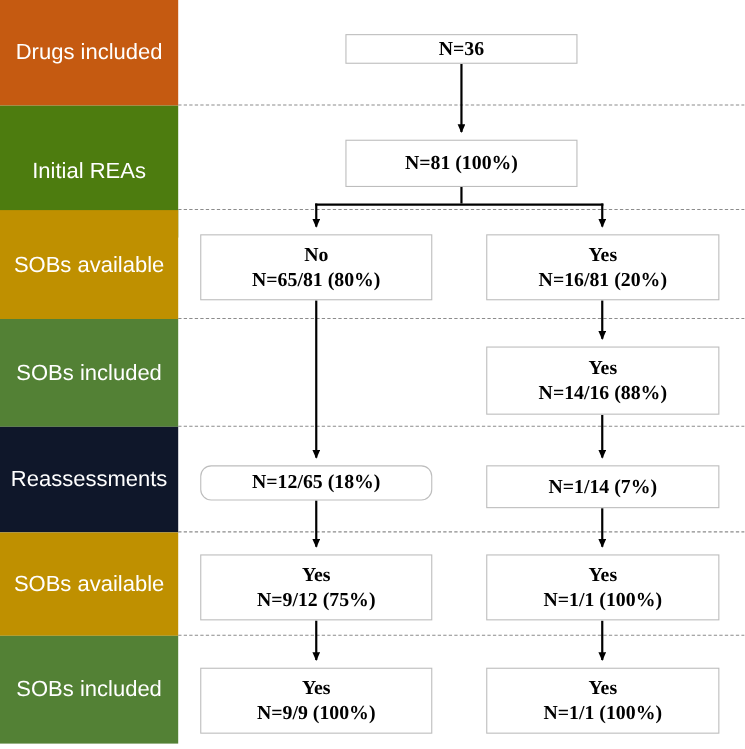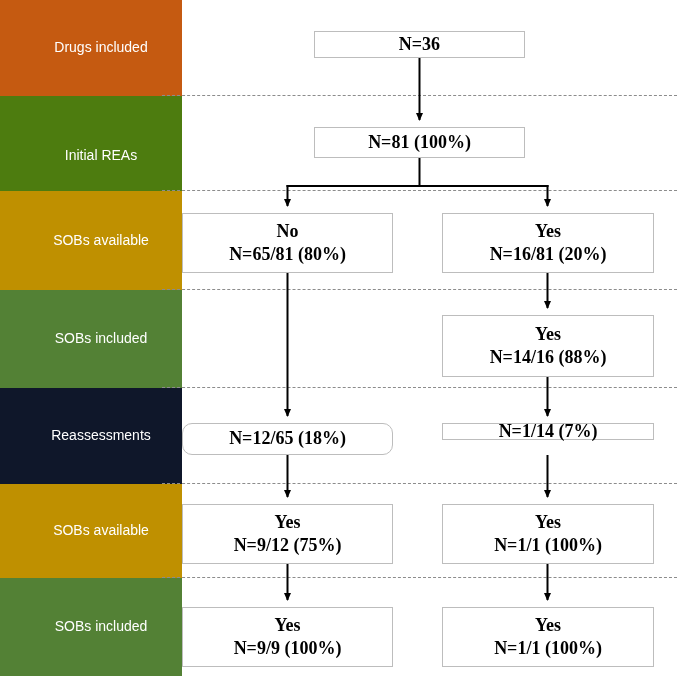--- a/index.html
+++ b/index.html
@@ -7,23 +7,22 @@
     position:relative;
     width:677px;height:681px;
     background:#ffffff;
     overflow:hidden;
     font-family:"Liberation Sans", sans-serif;
   }
   
   .side-row{
     position:absolute;left:0;width:162px;
     display:flex;align-items:center;justify-content:center;
-    color:#ffffff;font-size:14px;line-height:1.1;
+    color:#ffffff;font-size:20px;line-height:1.1;
     text-align:center;
-    padding-left:20px;
   }
   
   .sep{
     position:absolute;left:162px;width:515px;height:0;
     border-top:1px dashed #8c8c8c;
   }
   
   .fbox{
     position:absolute;
     background:#ffffff;
@@ -102,21 +101,21 @@
 
       <path d="M287.5 564 V 600" marker-end="url(#ah)"></path>
       <path d="M547.5 564 V 600" marker-end="url(#ah)"></path>
     </g>
   </svg>
 
   <div class="fbox" style="left:314px;top:31px;width:211px;height:27px;align-items:center;">
     <span>N=36</span>
   </div>
 
-  <div class="fbox" style="left:314px;top:127px;width:211px;height:31px;">
+  <div class="fbox" style="left:314px;top:127px;width:211px;height:43px;">
     <span>N=81 (100%)</span>
   </div>
 
   <div class="fbox" style="left:182px;top:213px;width:211px;height:60px;">
     <span>No</span>
     <span>N=65/81 (80%)</span>
   </div>
 
   <div class="fbox" style="left:442px;top:213px;width:212px;height:60px;">
     <span>Yes</span>
@@ -125,21 +124,21 @@
 
   <div class="fbox" style="left:442px;top:315px;width:212px;height:62px;">
     <span>Yes</span>
     <span>N=14/16 (88%)</span>
   </div>
 
   <div class="fbox" style="left:182px;top:423px;width:211px;height:32px;border-radius:10px;">
     <span>N=12/65 (18%)</span>
   </div>
 
-  <div class="fbox" style="left:442px;top:423px;width:212px;height:17px;">
+  <div class="fbox" style="left:442px;top:423px;width:212px;height:39px;">
     <span>N=1/14 (7%)</span>
   </div>
 
   <div class="fbox" style="left:182px;top:504px;width:211px;height:60px;">
     <span>Yes</span>
     <span>N=9/12 (75%)</span>
   </div>
 
   <div class="fbox" style="left:442px;top:504px;width:212px;height:60px;">
     <span>Yes</span>

